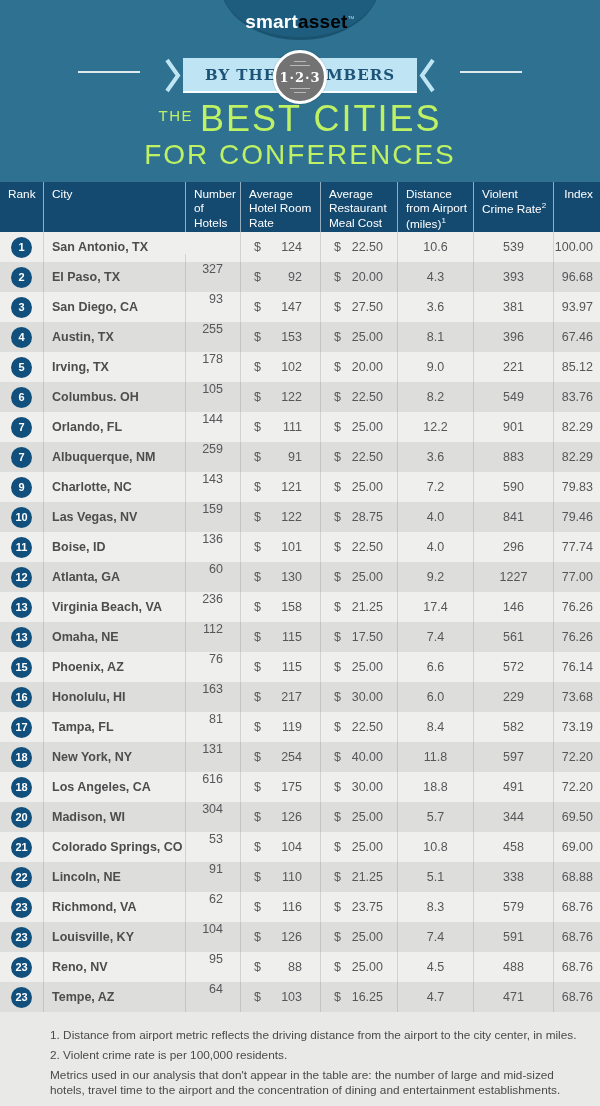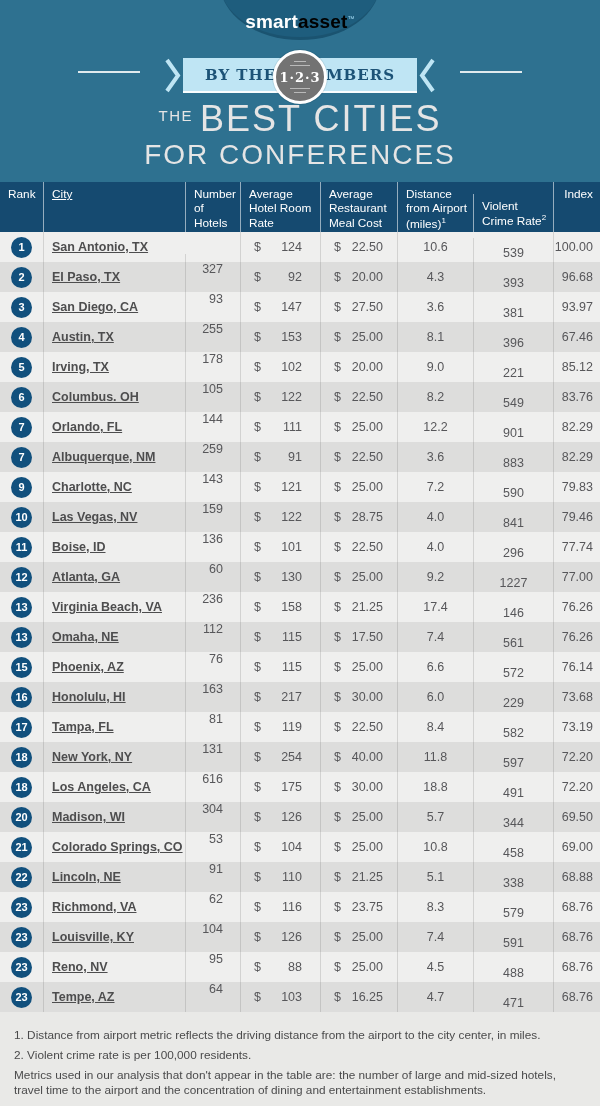--- a/index.html
+++ b/index.html
@@ -30,66 +30,66 @@
   .numbers-circle { position:absolute; left:273px; top:50px; width:54px; height:54px; border-radius:50%;
                     background:#737373; border:3px solid #ffffff; box-shadow:0 0 0 1px rgba(0,0,0,0.08); }
   .numbers-circle .num { position:absolute; top:50%; left:0; width:100%; transform:translateY(-50%);
                          text-align:center; font-family:"DejaVu Serif", serif; font-weight:bold;
                          font-size:13px; letter-spacing:1px; color:#ffffff; }
   .circ-line { position:absolute; left:50%; transform:translateX(-50%); height:1px; background:rgba(255,255,255,0.5); }
   .cl1 { top:8px;  width:12px; } .cl2 { top:12px; width:20px; }
   .cl3 { bottom:12px; width:20px; } .cl4 { bottom:8px; width:12px; }
 
   
-  .title-block { position:absolute; top:100px; left:0; width:100%; text-align:center; color:#e5e5e5; }
+  .title-block { position:absolute; top:100px; left:0; width:100%; text-align:center; color:#bef264; }
   .title-line1 { display:flex; justify-content:center; align-items:flex-start; }
   .title-kicker { font-size:15px; letter-spacing:1.5px; padding-top:7px; margin-right:7px; font-weight:normal; }
   .title-main { font-size:36px; letter-spacing:2px; font-weight:normal; line-height:1.05; }
   .title-line2 { font-size:28px; letter-spacing:2px; font-weight:normal; margin-top:1px; }
 
   
   .table { position:absolute; top:182px; left:0; width:600px; }
   .thead { display:flex; width:600px; height:50px; background:#154a70; color:#ffffff; }
   .th { font-size:11.8px; line-height:1.22; padding:5px 3px 0 8px; }
   .th + .th { border-left:1px solid rgba(255,255,255,0.55); }
   .th sup { font-size:8px; }
   .th.col-index { text-align:right; padding-right:7px; }
 
   .tr { display:flex; width:600px; height:30px; align-items:center; }
   .tr.light { background:#efefee; }
   .tr.dark  { background:#dddddc; }
   .td { height:100%; display:flex; align-items:center; font-size:12.5px; color:#57575a; }
   .td + .td { border-left:1px solid rgba(110,110,110,0.22); }
 
   .col-rank     { width:43px; }
-  .col-city     { width:142px;text-decoration:underline; }
+  .col-city     { width:142px; }
   .col-hotels   { width:55px; }
   .col-rate     { width:80px; }
   .col-meal     { width:77px; }
   .col-distance { width:76px; }
-  .col-crime    { width:80px;margin-top:12px; }
+  .col-crime    { width:80px; }
   .col-index    { width:47px; }
 
   .td.col-rank   { justify-content:center; }
   .td.col-city   { padding-left:8px; font-weight:bold; color:#4d4d4e; font-size:12.5px; }
   .td.col-hotels { justify-content:flex-end; padding-right:17px;margin-top:44px; }
   .td.money      { justify-content:space-between; }
   .td.col-rate   { padding-left:13px; padding-right:18px; }
   .td.col-meal   { padding-left:13px; padding-right:14px; }
   .td.col-distance { justify-content:center; }
   .td.col-crime  { justify-content:center; }
   .td.col-index  { justify-content:flex-end; padding-right:7px; }
 
   .rank-badge { display:block; width:21px; height:21px; border-radius:50%; background:#11507d;
                 color:#ffffff; font-size:11px; font-weight:bold; text-align:center; line-height:21px; }
 
   
   .footer { position:absolute; top:1012px; left:0; width:600px; height:94px; background:#e9e9e7;
             padding:16px 14px 0 14px; color:#4a4a4b; font-size:11.8px; line-height:15px; }
-  .footer p { margin-bottom:5px; }
+  .footer p { margin-bottom:5px;margin-left:36px; }
   .footer .metrics { max-width:556px; }
 </style>
 </head>
 <body>
 
 <div class="page">
 
   <div class="logo-oval"></div>
   <div class="logo-text"><span>smart</span><span class="logo-asset">asset</span><span class="logo-tm">™</span></div>
 

